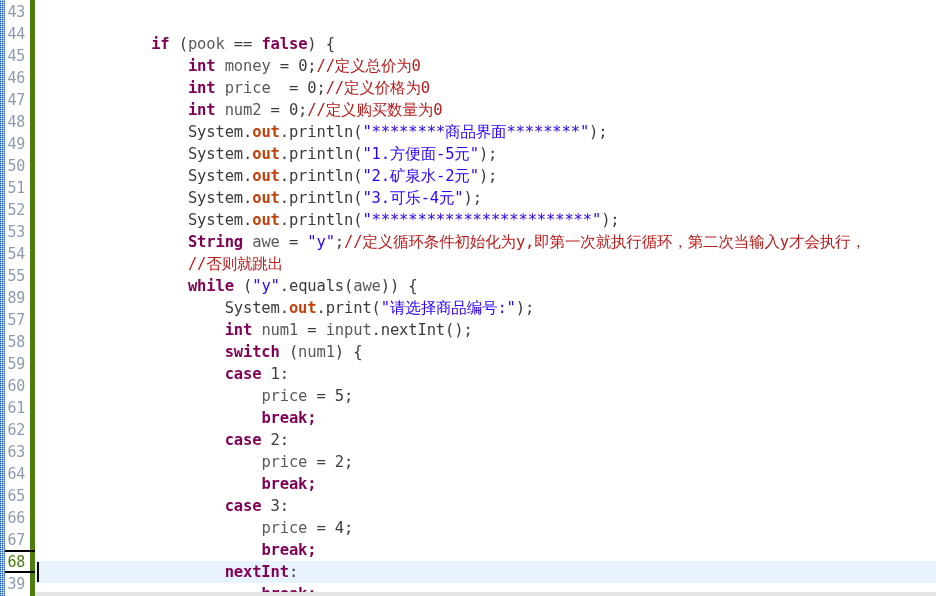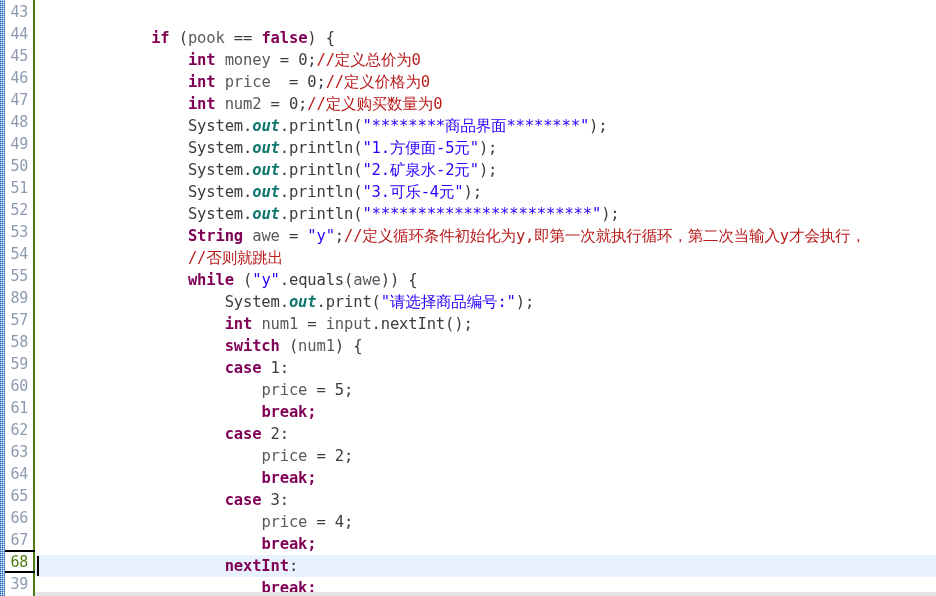--- a/index.html
+++ b/index.html
@@ -24,21 +24,21 @@
       repeating-linear-gradient(0deg,  #6a9fd8 0px,#6a9fd8 1px,transparent 1px,transparent 2px),
       repeating-linear-gradient(90deg, #6a9fd8 0px,#6a9fd8 1px,transparent 1px,transparent 2px);
     background-blend-mode:multiply;
     opacity:.95;
   }
   
   .gutter {
     width:30px; flex:0 0 30px;
     height:596px;
     background:#ffffff;
-    border-right:2px solid #4d7c0f;
+    border-right:5px solid #4d7c0f;
     position:relative;
     padding-top:1px;
   }
   .ln {
     height:22px; line-height:22px;
     text-align:right;
     padding-right:5px;
     font-size:15px;
     color:#8c9bb0;
     font-family:"DejaVu Sans Mono","Liberation Mono",monospace;
@@ -55,21 +55,21 @@
     height:0; border-top:2px solid #000;
     margin-top:20px;
   }
   .gutter-rows { position:relative; }
   
   .code {
     position:relative;
     flex:1 1 auto;
     height:596px;
     background:#ffffff;
-    padding-top:5px;
+    padding-top:11px;
     overflow:hidden;
   }
   .row {
     height:22px; line-height:22px;
     white-space:pre;
     font-size:15.5px;
     font-family:"DejaVu Sans Mono","Liberation Mono",monospace;
     color:#3c3c3c;
     position:relative;
     padding-left:6px;
@@ -77,21 +77,21 @@
   }
   .row.highlight { background:#e8f2fe; }
   .row.highlight::before {
     content:""; position:absolute; left:2px; top:1px;
     width:2px; height:20px; background:#000;
   }
   
   .kw   { color:#7f0055; font-weight:bold; }
   .str  { color:#2a00ff; }
   .cmt  { color:#b91c1c; }
-  .fld  { color:#0f766e; font-weight:bold; font-style:italic; }
+  .fld  { color:#c2410c; font-weight:bold; }
   .pln  { color:#3c3c3c; }
   .var  { color:#5a5a5a; }
   .bottom-strip {
     position:absolute; left:0; bottom:0;
     width:936px; height:4px;
     background:#e4e4e4;
   }
 </style>
 </head>
 <body>

